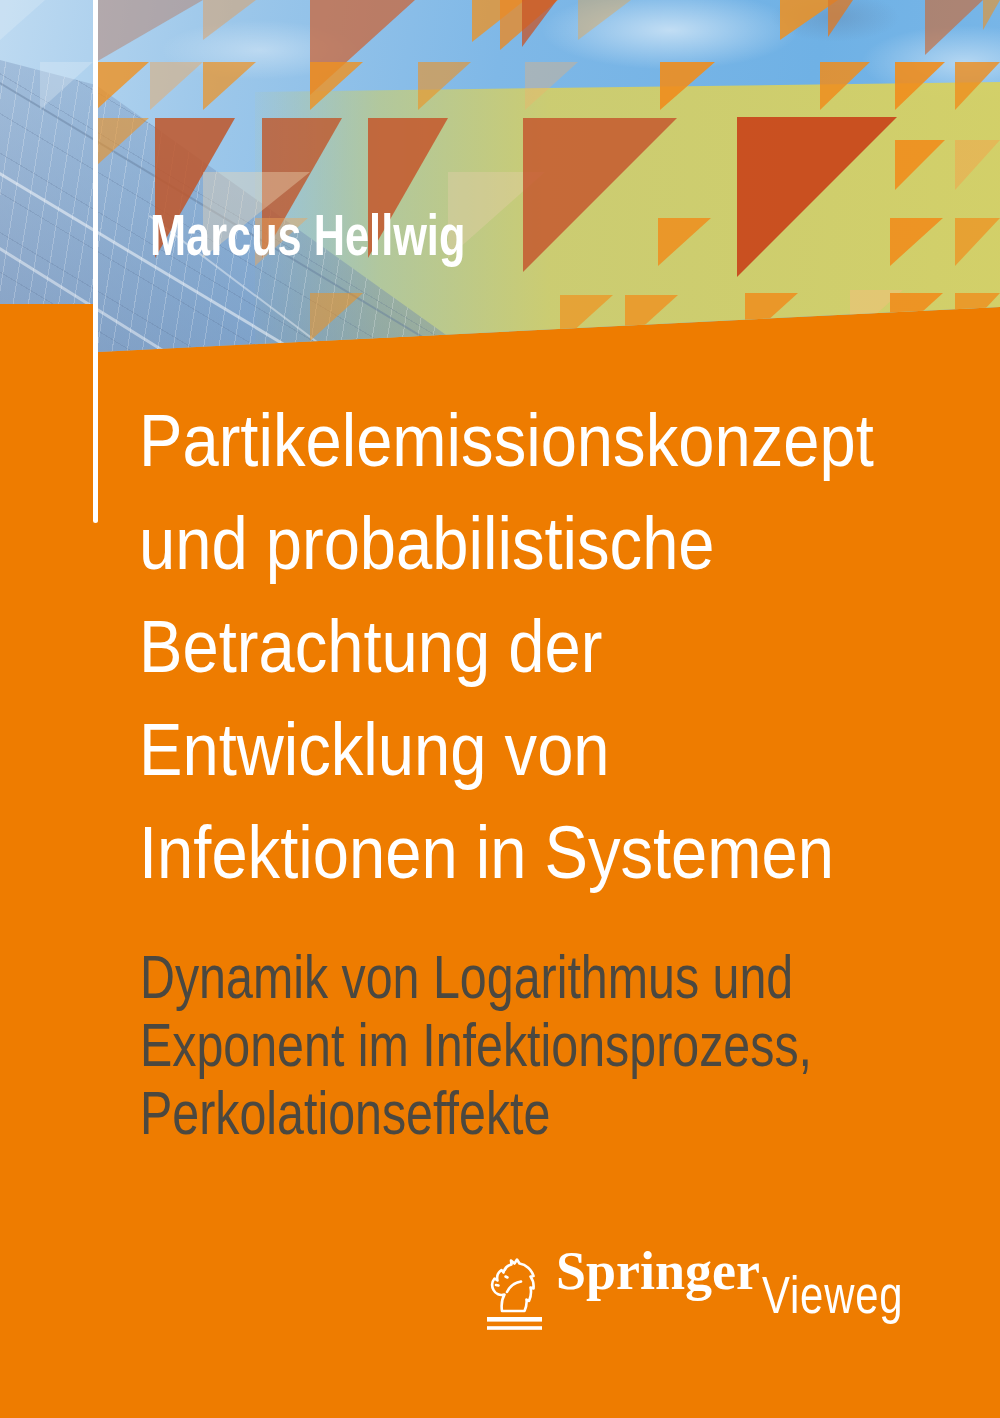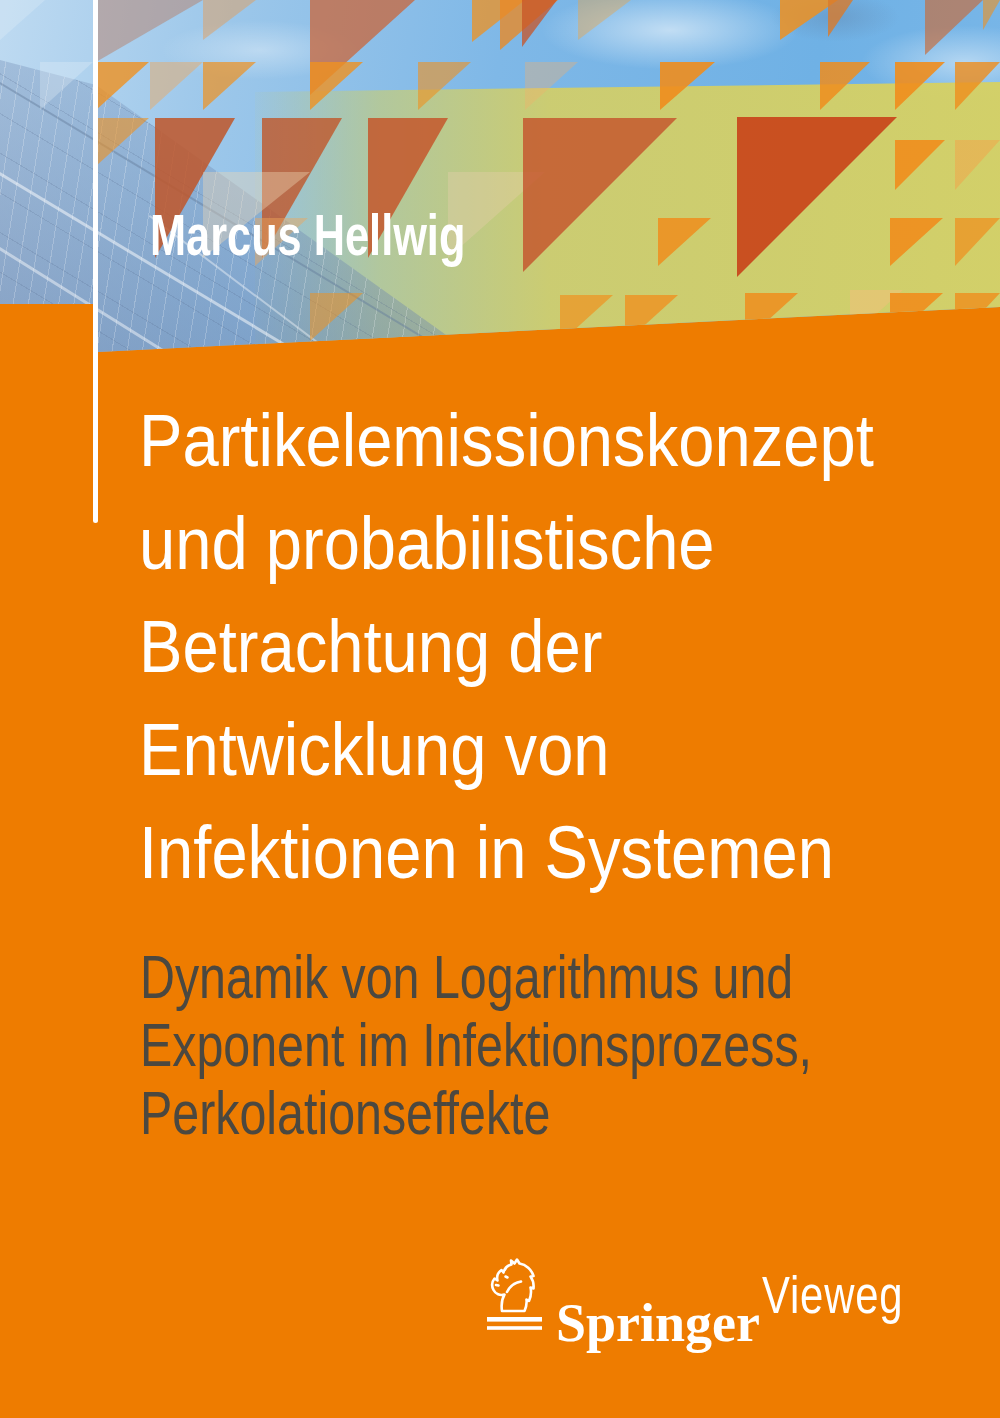--- a/index.html
+++ b/index.html
@@ -71,21 +71,21 @@
     position:absolute;left:140px;top:943px;
     font-size:62px;font-weight:400;line-height:68px;
     color:var(--color-subtitle-gray,#4b4840);
     transform:scaleX(.78);transform-origin:0 0;white-space:nowrap;
   }
 
   
   .logo{position:absolute;left:0;top:0;}
   .horse{position:absolute;left:486px;top:1258px;}
   .sp-serif{
-    position:absolute;left:556px;top:1296px;
+    position:absolute;left:556px;top:1244px;
     font-family:"Liberation Serif","DejaVu Serif",serif;
     font-weight:700;font-size:54px;line-height:1;color:#ffffff;white-space:nowrap;
   }
   .sp-sans{
     position:absolute;left:762px;top:1270px;
     font-family:"Liberation Sans","DejaVu Sans",sans-serif;
     font-weight:400;font-size:51px;line-height:1;color:#ffffff;
     letter-spacing:1px;transform:scaleX(.82);transform-origin:0 0;white-space:nowrap;
   }
 </style>

